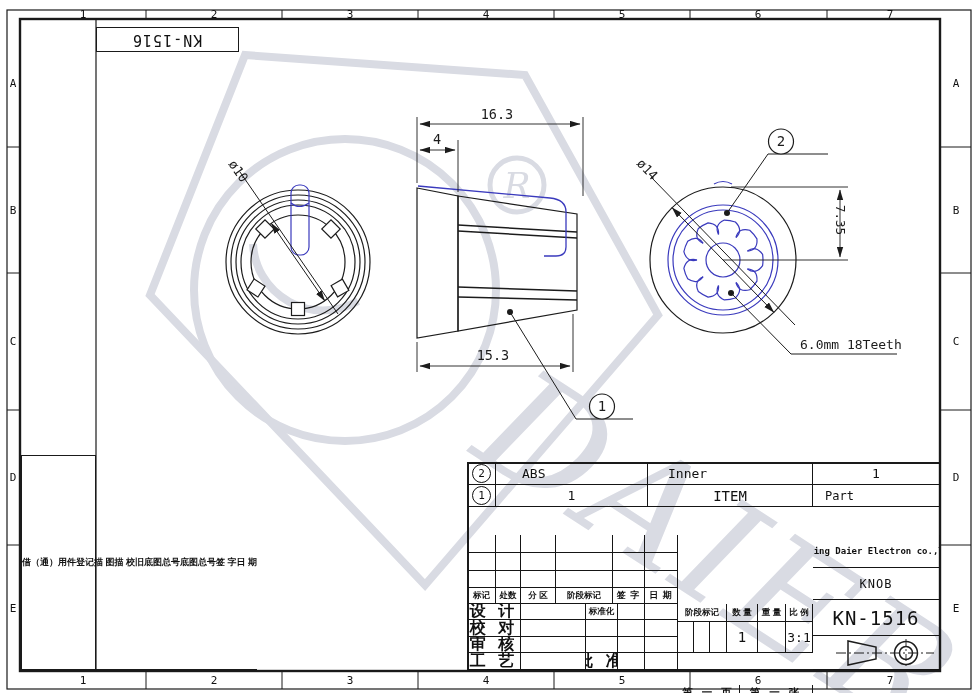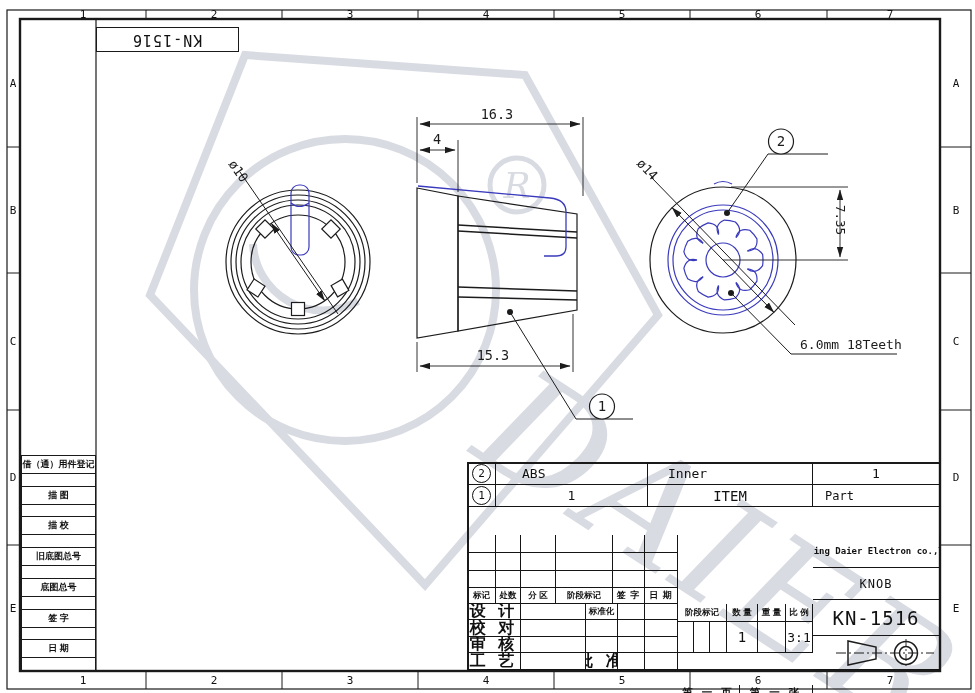--- a/index.html
+++ b/index.html
@@ -4,21 +4,21 @@
 <style>
   html,body{margin:0;padding:0;background:#ffffff;}
   .sheet{position:relative;width:975px;height:693px;background:#fff;overflow:hidden;
          font-family:"Liberation Sans",sans-serif;color:#111;}
   svg text{font-family:"DejaVu Sans Mono",monospace;fill:#1c1c1c;}
   .gl{position:absolute;transform:translate(-50%,-50%);font:11px "DejaVu Sans Mono",monospace;color:#111;}
   .cornerbox{position:absolute;left:96px;top:27px;width:143px;height:25px;border:1.5px solid #1a1a1a;
              box-sizing:border-box;display:flex;align-items:center;justify-content:center;}
   .cornerbox span{transform:rotate(180deg);font:15px "DejaVu Sans Mono",monospace;letter-spacing:1px;}
   .leftpanel{position:absolute;left:21px;top:455px;width:75px;height:216px;border:1.5px solid #1a1a1a;
-             box-sizing:border-box;display:flex;flex-direction:column;}
+             box-sizing:border-box;display:flex;}
   .lp-label{flex:0 0 17px;border-bottom:1px solid #1a1a1a;display:flex;align-items:center;justify-content:center;
             font-size:9px;font-weight:bold;white-space:nowrap;}
   .lp-gap{flex:1;border-bottom:1px solid #1a1a1a;}
   .lp-last{border-bottom:none;}
   .grid-sec{position:absolute;display:grid;box-sizing:border-box;}
   .c{border-right:1px solid #151515;border-bottom:1px solid #151515;display:flex;align-items:center;
      justify-content:center;box-sizing:border-box;overflow:hidden;background:transparent;}
   .mono{font-family:"DejaVu Sans Mono",monospace;}
   .t13{font-size:13px;}
   .t17{font-size:12px;}

